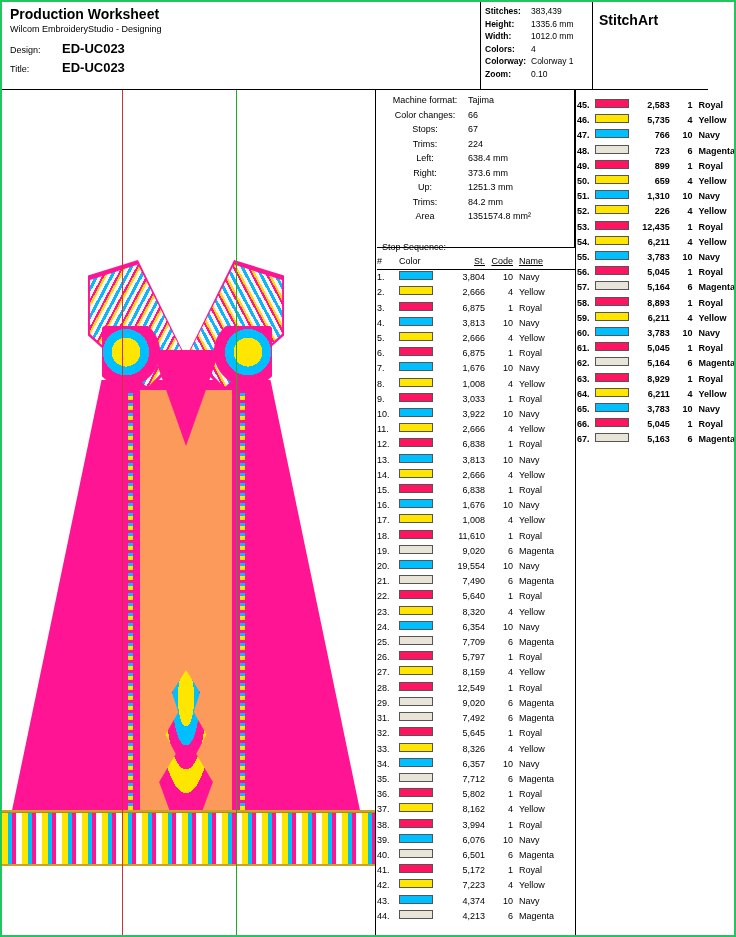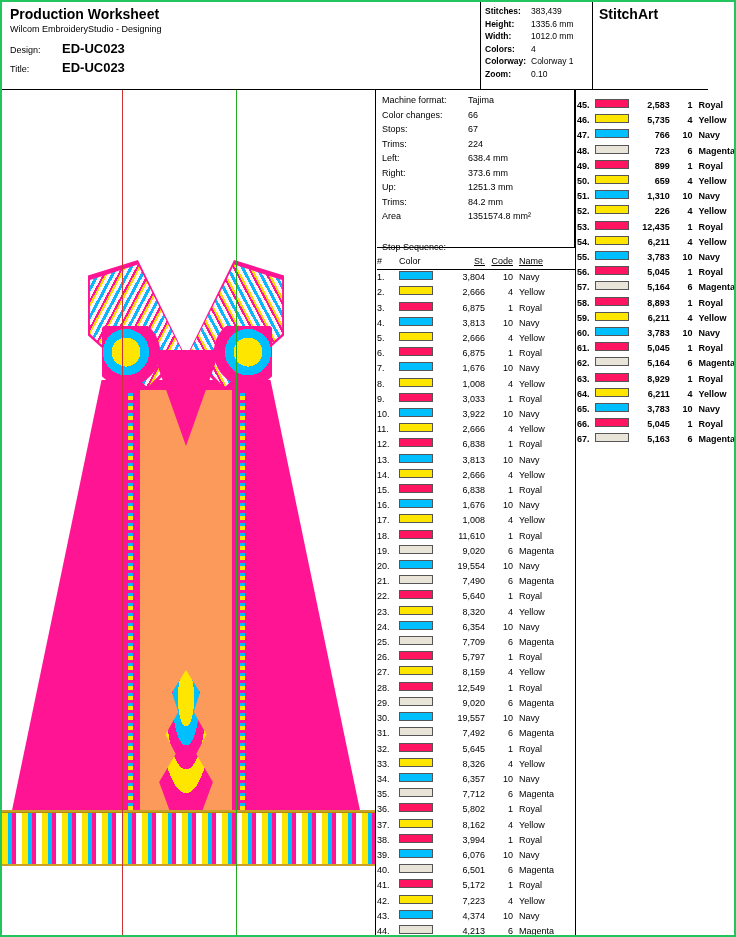--- a/index.html
+++ b/index.html
@@ -13,21 +13,21 @@
   .hdr-sub{font-size:9px;margin-bottom:7px;}
   .hdr-row{display:flex;align-items:baseline;margin-bottom:4px;}
   .hdr-label{width:52px;font-size:9px;}
   .hdr-val{font-size:13px;font-weight:bold;}
 
   .hdr-mid{position:absolute;left:478px;top:0;width:112px;height:88px;border-left:1px solid #000;border-bottom:1px solid #000;box-sizing:border-box;padding:3px 4px;font-size:8.5px;}
   .hdr-mid .r{display:flex;line-height:12.6px;}
   .hdr-mid .k{width:46px;font-weight:bold;}
   .hdr-mid .v{flex:1;}
 
-  .hdr-right{position:absolute;left:590px;top:0;width:116px;height:88px;border-left:1px solid #000;border-bottom:1px solid #000;box-sizing:border-box;padding:4px 6px;}
+  .hdr-right{position:absolute;left:590px;top:0;width:116px;height:88px;border-left:1px solid #000;border-bottom:1px solid #000;box-sizing:border-box;padding:10px 6px;}
   .brand{font-size:14px;font-weight:bold;}
 
   
   .art{position:absolute;left:0;top:88px;width:374px;height:847px;border-right:1px solid #000;box-sizing:border-box;overflow:hidden;background:#fff;}
   .vline{position:absolute;top:0;bottom:0;width:1px;}
   .vline.red{left:120px;background:#c33;}
   .vline.green{left:234px;background:#2a2;}
 
   
   .garment{position:absolute;left:0;top:0;width:374px;height:847px;}
@@ -59,21 +59,21 @@
       background:radial-gradient(circle at 40% 45%,#ffe600 0 30%,#00bfff 30% 48%,#ff1493 48% 70%,rgba(255,255,255,0) 72%);}
   .sleeve-flower-r{position:absolute;left:210px;top:236px;width:60px;height:58px;
       background:radial-gradient(circle at 60% 45%,#ffe600 0 30%,#00bfff 30% 48%,#ff1493 48% 70%,rgba(255,255,255,0) 72%);}
   .hem-band{position:absolute;left:0px;top:722px;width:374px;height:52px;background:#fff;border-top:1px solid #b48b00;border-bottom:1px solid #b48b00;
       background-image:repeating-linear-gradient(90deg,#ffe600 0 6px,#00bfff 6px 10px,#ff1493 10px 14px,#fff 14px 20px);}
   .hem-line{position:absolute;left:0;width:374px;height:2px;background:#c9a227;}
 
   
   .stats{position:absolute;left:375px;top:88px;width:198px;height:158px;box-sizing:border-box;border-right:1px solid #000;border-bottom:1px solid #000;padding:3px 5px;font-size:9px;}
   .stats .r{display:flex;line-height:14.5px;}
-  .stats .k{width:86px;}
+  .stats .k{width:86px;text-align:center;}
   .stats .v{flex:1;}
   .seqhdr{position:absolute;left:375px;top:240px;width:198px;font-size:9px;padding-left:5px;}
 
   
   .seq{position:absolute;font-size:9px;}
   .seq-a{left:375px;top:252px;width:198px;}
   .seq-b{left:575px;top:96px;width:158px;font-weight:bold;}
   table.seqtbl{border-collapse:collapse;width:100%;}
   table.seqtbl td{padding:0;line-height:15.2px;white-space:nowrap;vertical-align:middle;}
   .c-idx{width:22px;text-align:left;}
@@ -414,27 +414,20 @@
             <td class="c-name">Royal</td>
           </tr>
           <tr>
             <td class="c-idx">29.</td>
             <td class="c-sw"><span class="sw" style="background: rgb(232, 228, 216);"></span></td>
             <td class="c-st">9,020</td>
             <td class="c-code">6</td>
             <td class="c-name">Magenta</td>
           </tr>
           <tr>
-            <td class="c-idx">30.</td>
-            <td class="c-sw"><span class="sw" style="background: rgb(0, 191, 255);"></span></td>
-            <td class="c-st">19,557</td>
-            <td class="c-code">10</td>
-            <td class="c-name">Navy</td>
-          </tr>
-          <tr>
             <td class="c-idx">31.</td>
             <td class="c-sw"><span class="sw" style="background: rgb(232, 228, 216);"></span></td>
             <td class="c-st">7,492</td>
             <td class="c-code">6</td>
             <td class="c-name">Magenta</td>
           </tr>
           <tr>
             <td class="c-idx">32.</td>
             <td class="c-sw"><span class="sw" style="background: rgb(255, 20, 97);"></span></td>
             <td class="c-st">5,645</td>

